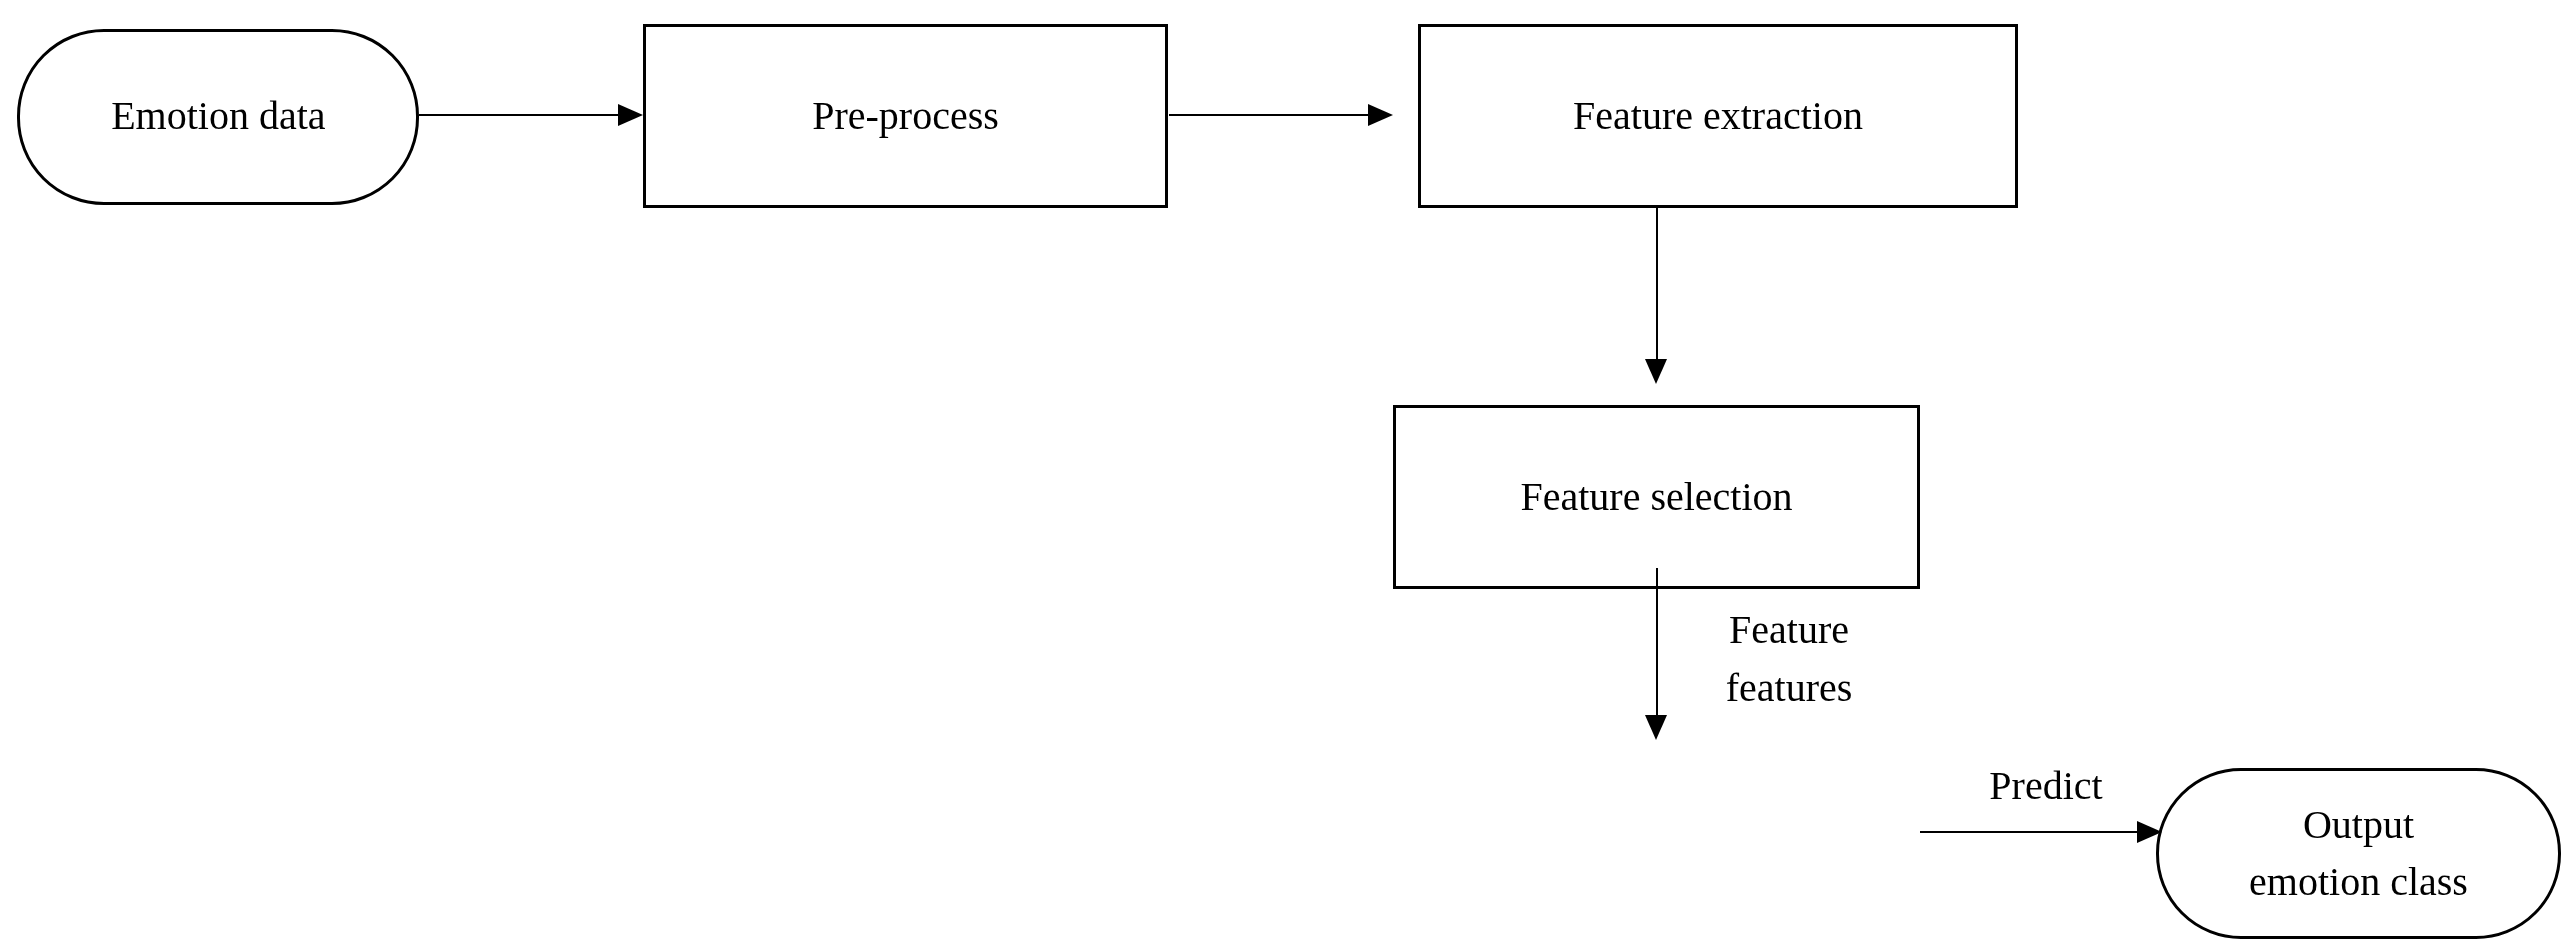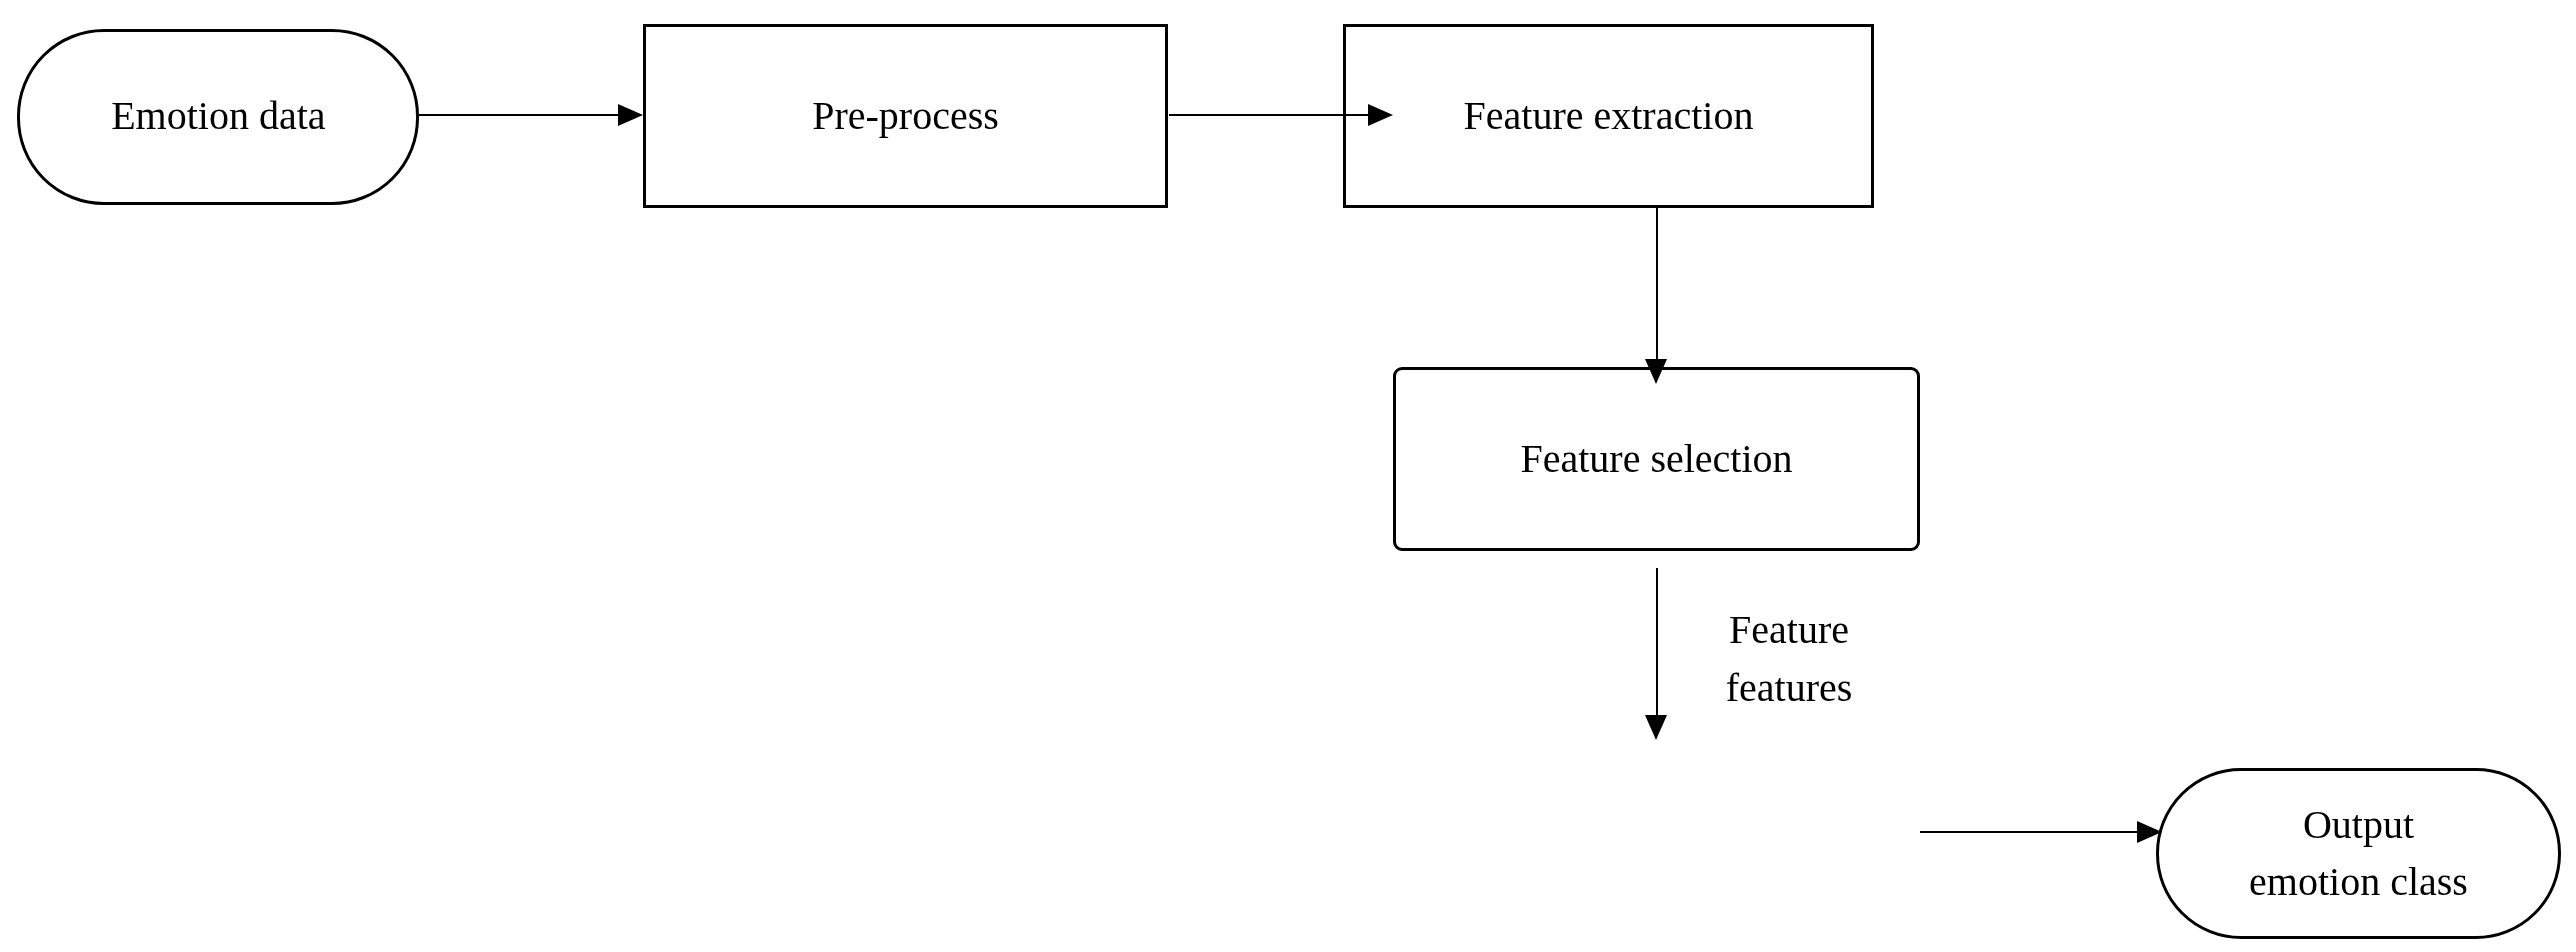--- a/index.html
+++ b/index.html
@@ -31,22 +31,22 @@
     line-height:1.42;
   }
   .rect{border-radius:0;}
   .stadium{border-radius:87px;}
   .node .lbl{display:inline-block;}
   .node .lbl.narrow{max-width:237px;}
 
   
   #n-emotion-data      {left:17.4px;   top:28.5px;  width:402px; height:176px;}
   #n-pre-process       {left:643px;  top:24px;  width:525px; height:184px;justify-content:center;}
-  #n-feature-extraction{left:1343px; top:24px;  width:531px; height:184px;}
-  #n-feature-selection {left:1393px; top:367px; width:527px; height:184px;border-radius:9px;}
+  #n-feature-extraction{left:1418px; top:24px;  width:600px; height:184px;}
+  #n-feature-selection {left:1393px; top:405px; width:527px; height:184px;}
   #n-classifiers       {left:1393px; top:741px; width:527px; height:184px;}
   #n-output            {left:2156px; top:747px; width:405px; height:171px; border-radius:85px;margin-top:21px;}
 
   
   .shaft{position:absolute;background:var(--stroke);}
   .head{position:absolute;width:0;height:0;}
   .head.right{border-left:25px solid var(--stroke);border-top:11px solid transparent;border-bottom:11px solid transparent;}
   .head.down{border-top:25px solid var(--stroke);border-left:11px solid transparent;border-right:11px solid transparent;}
 
   #a1-shaft{left:419px;  top:114px;  width:199px; height:2.4px;}
@@ -105,15 +105,16 @@
 
   <div class="shaft" id="a3-shaft"></div>
   <div class="head down" id="a3-head"></div>
 
   <div class="shaft" id="a4-shaft"></div>
   <div class="head down" id="a4-head"></div>
   <div class="edge-label" id="lbl-acoustic">Feature features</div>
 
   <div class="shaft" id="a5-shaft"></div>
   <div class="head right" id="a5-head"></div>
+  <div class="edge-label" id="lbl-predict">Predict</div>
 
 </div>
 
 
 </body></html>

